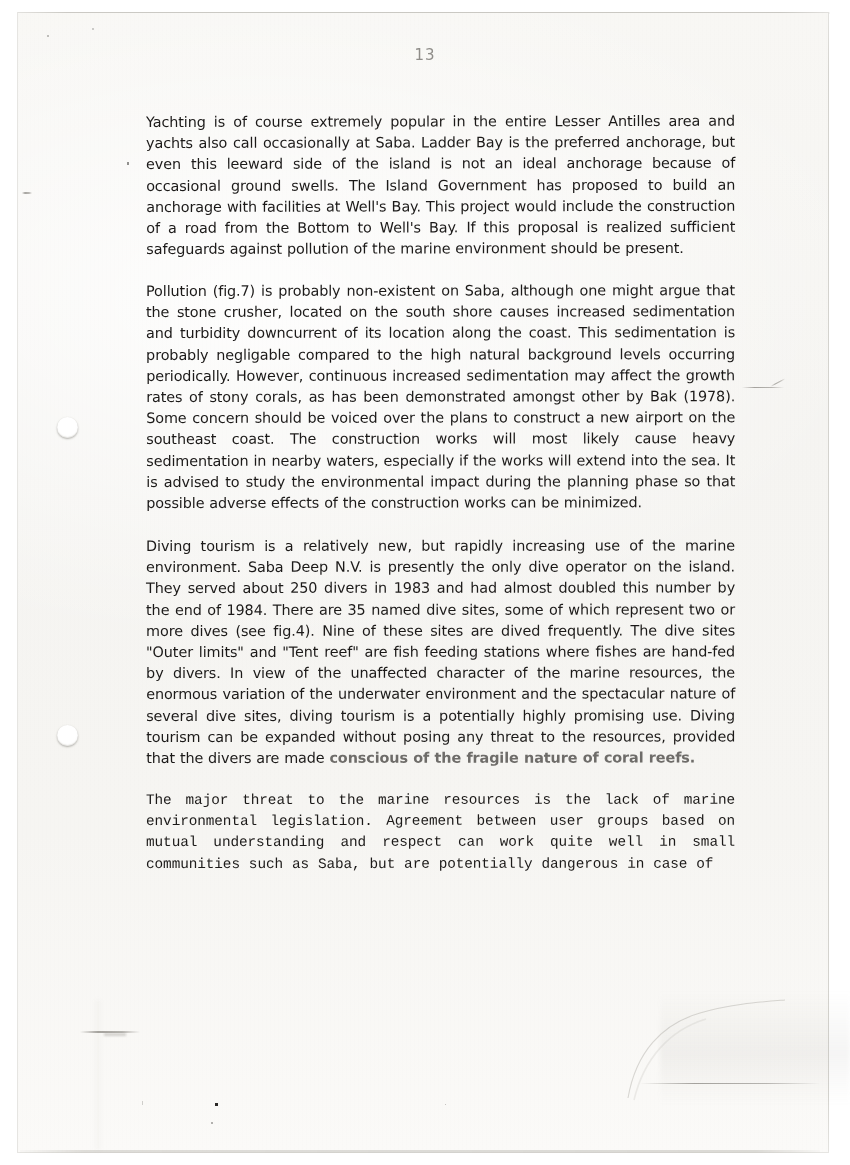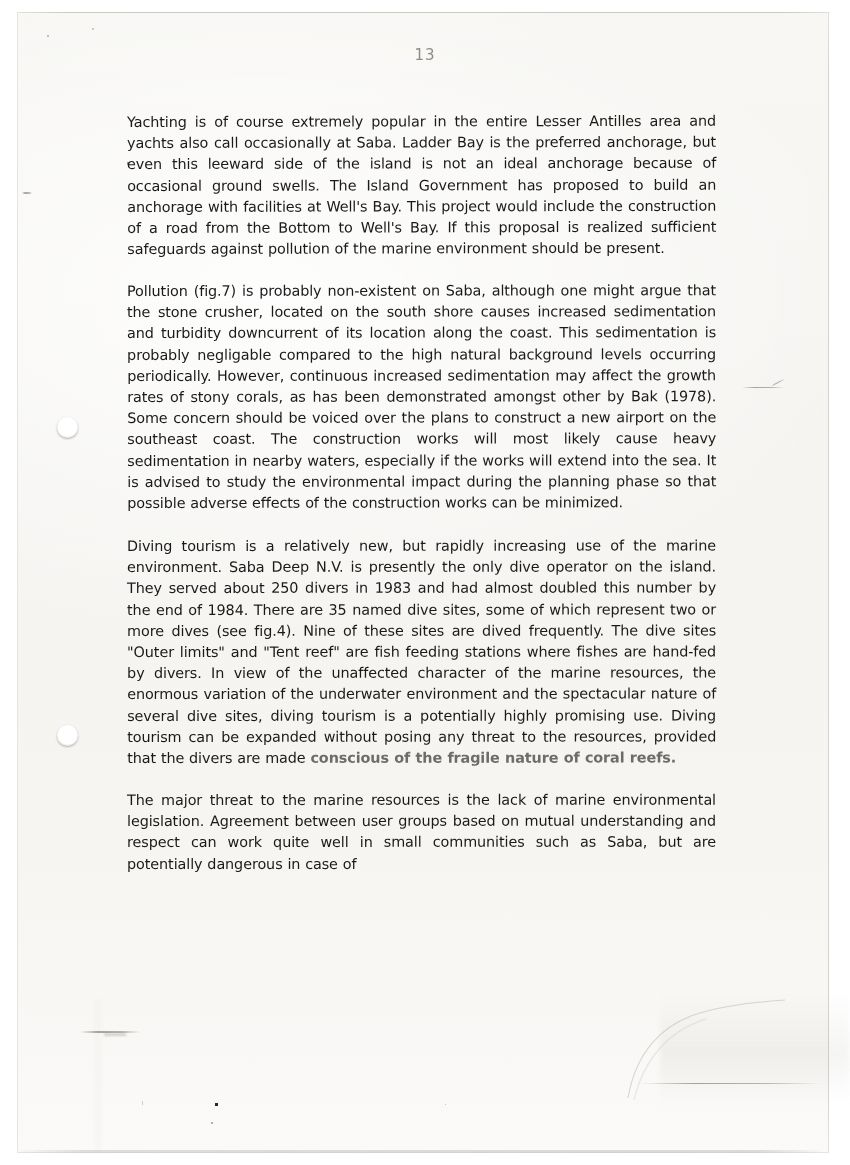--- a/index.html
+++ b/index.html
@@ -88,37 +88,37 @@
     width: 850px;
     text-align: center;
     font-family: "DejaVu Sans", sans-serif;
     font-size: 15px;
     letter-spacing: 1px;
     color: #8f8d89;
   }
 
   .text-block {
     position: absolute;
-    left: 127px;
+    left: 146px;
     top: 112px;
     width: 589px;
   }
 
   .para {
     margin: 0 0 21px 0;
     font-family: "DejaVu Sans", sans-serif;
     font-size: 14.4px;
     line-height: 21.2px;
     color: #1c1a19;
     text-align: justify;
     letter-spacing: -0.1px;
     word-spacing: 0.4px;
   }
 
-  .para:last-child { margin-bottom: 8px; }
+  .para:last-child { margin-bottom: 8px; font-family: Liberation Mono, monospace; }
 
   
   .faded-ink { color: #6e6c69; font-weight: bold; }
 
   
   .para.p1 { transform: rotate(-0.12deg); transform-origin: left top; }
   .para.p2 { transform: rotate(-0.08deg); transform-origin: left top; }
   .para.p3 { transform: rotate(-0.05deg); transform-origin: left top; }
   .para.p4 { transform: rotate(-0.03deg); transform-origin: left top; }
 

